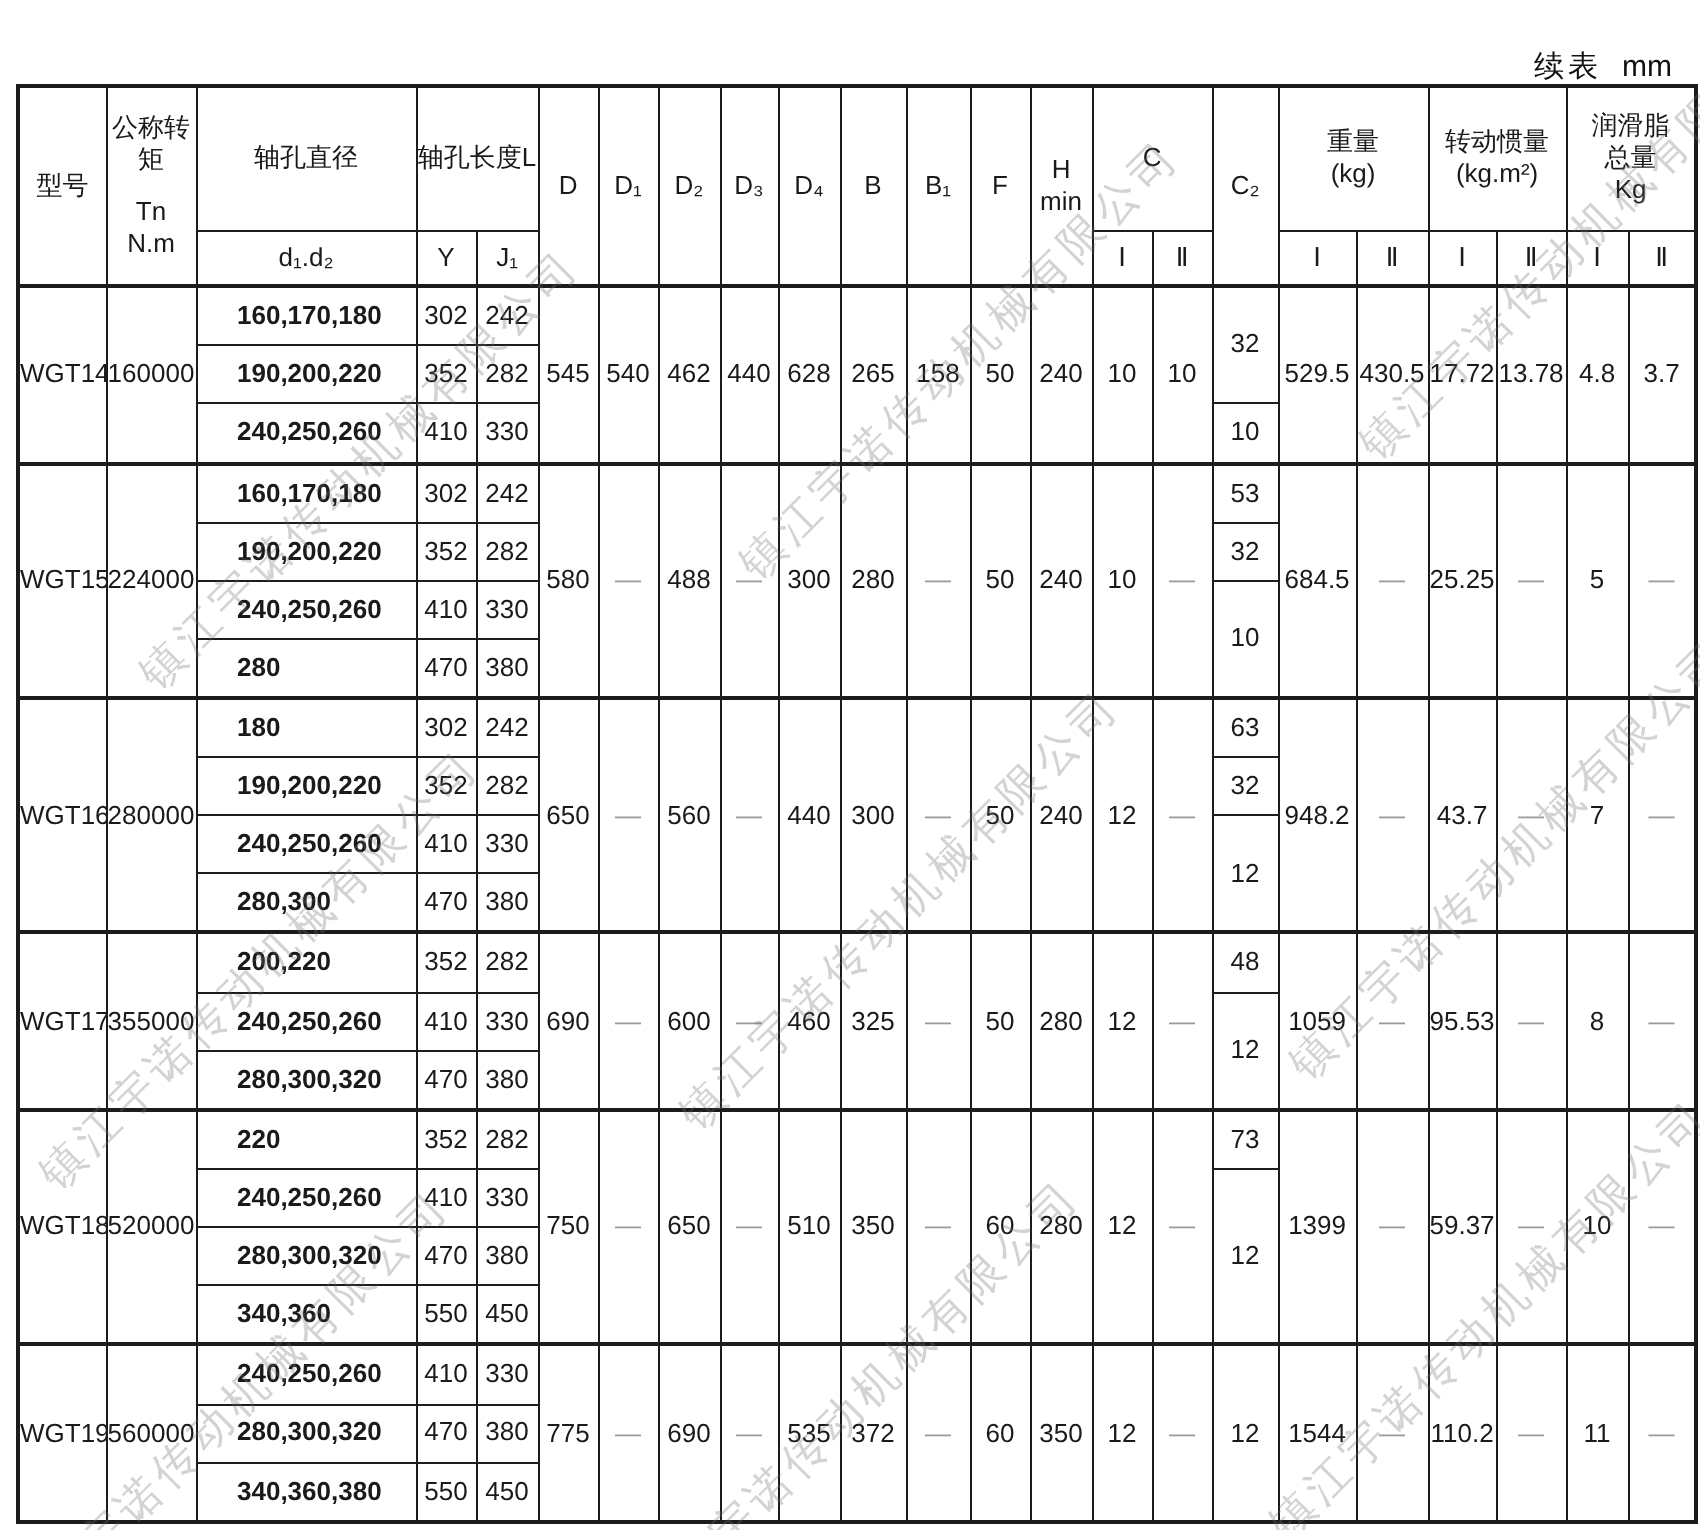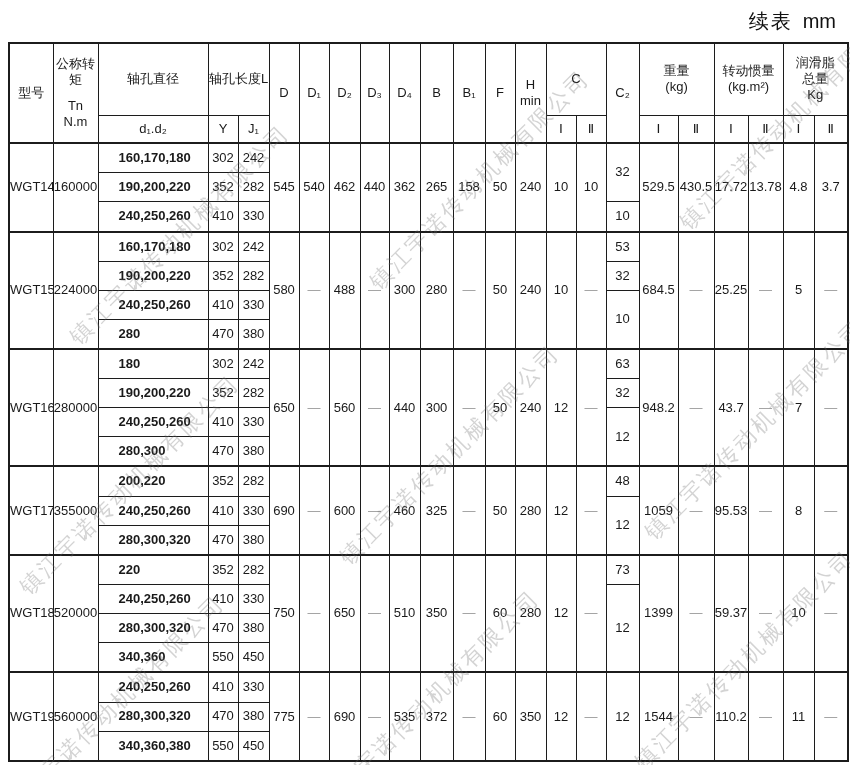--- a/index.html
+++ b/index.html
@@ -1,19 +1,19 @@
 <!DOCTYPE html>
 <html><head>
 <meta charset="utf-8">
 <style>
   html,body{margin:0;padding:0;background:#ffffff;}
   #page{position:relative;width:850px;height:765px;background:#ffffff;overflow:hidden;
         font-family:"Liberation Sans","DejaVu Sans",sans-serif;color:#1a1a1a;}
   
-  #caption{position:absolute;top:8px;right:14px;font-size:20px;color:#111;}
+  #caption{position:absolute;top:24px;right:14px;font-size:15px;color:#111;}
   #caption .cap{letter-spacing:2px;}
   #caption .unit{margin-left:10px;letter-spacing:0;}
   
   table#spec{position:absolute;left:8px;top:42px;width:839px;height:720px;
              border-collapse:collapse;table-layout:fixed;background:transparent;
              font-size:13px;}
   table#spec{border:2px solid #1c1c1c;}
   #spec td{border:1px solid #1c1c1c;text-align:center;vertical-align:middle;
            padding:0;overflow:hidden;font-weight:normal;line-height:1.25;}
   #spec tr.h1{height:72px;}
@@ -122,21 +122,21 @@
       <tr class="group-start">
         <td rowspan="3">WGT14</td>
         <td rowspan="3">160000</td>
         <td class="bore">160,170,180</td>
         <td>302</td>
         <td>242</td>
         <td rowspan="3">545</td>
         <td rowspan="3">540</td>
         <td rowspan="3">462</td>
         <td rowspan="3">440</td>
-        <td rowspan="3">362</td>
+        <td rowspan="3">628</td>
         <td rowspan="3">265</td>
         <td rowspan="3">158</td>
         <td rowspan="3">50</td>
         <td rowspan="3">240</td>
         <td rowspan="3">10</td>
         <td rowspan="3">10</td>
         <td rowspan="2">32</td>
         <td rowspan="3">529.5</td>
         <td rowspan="3">430.5</td>
         <td rowspan="3">17.72</td>

